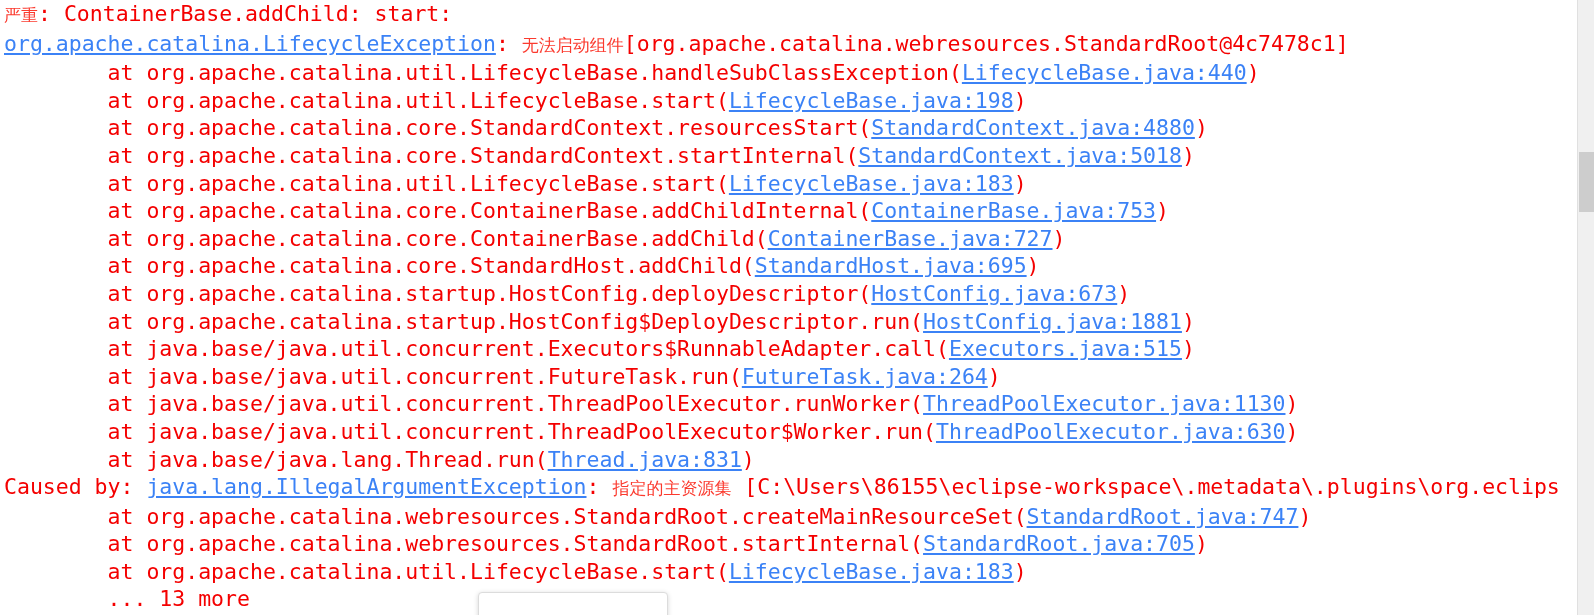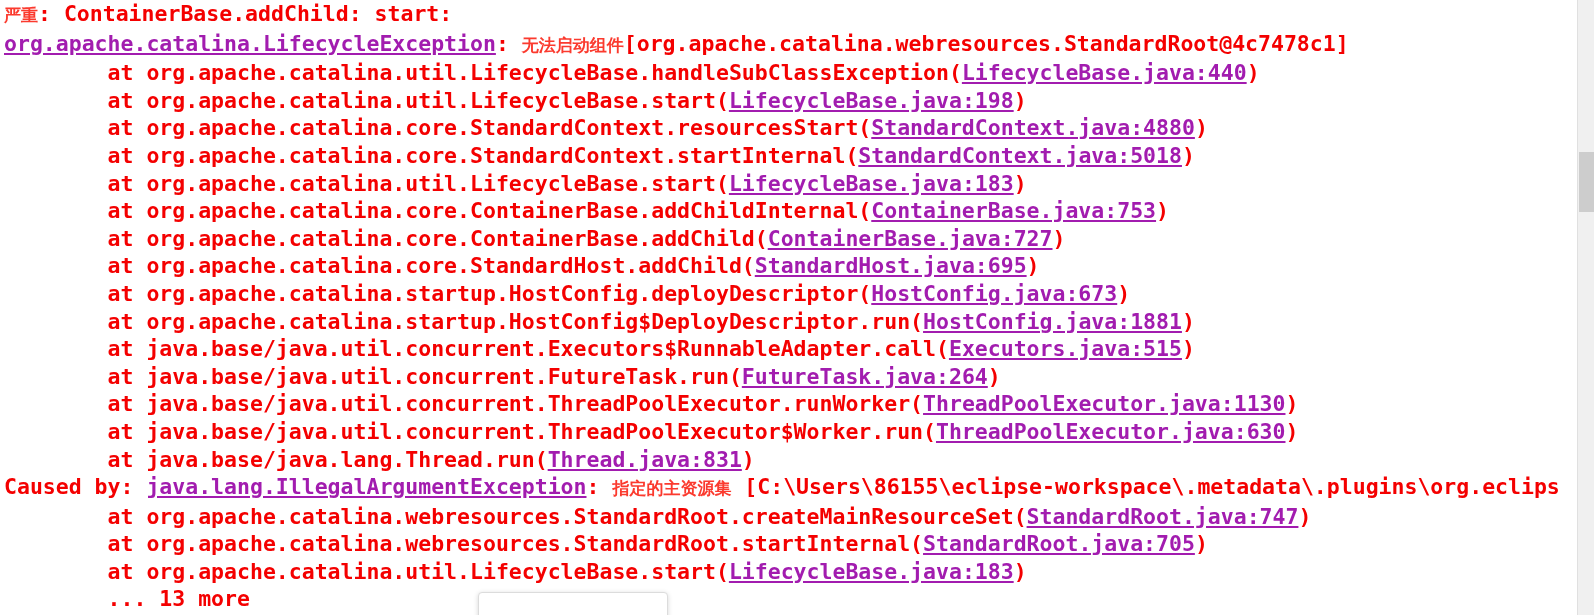--- a/index.html
+++ b/index.html
@@ -51,29 +51,28 @@
     white-space: pre;
   }
 
   .line {
     font-family: "DejaVu Sans Mono", "Liberation Mono", monospace;
     font-size: 21.5px;
     line-height: 27.6px;
     white-space: pre;
     color: #f40000;
     letter-spacing: 0px;
-    font-weight: bold;
   }
 
   
   .sev { color: #f40000; }
 
   
   .lnk {
-    color: #a21caf;
+    color: #3b82f6;
     text-decoration: underline;
     text-underline-offset: 2px;
     cursor: pointer;
   }
 
   
   .cjk {
     font-family: "DejaVu Sans", "Liberation Sans", sans-serif;
     font-size: 17px;
     color: #fb3a2e;

